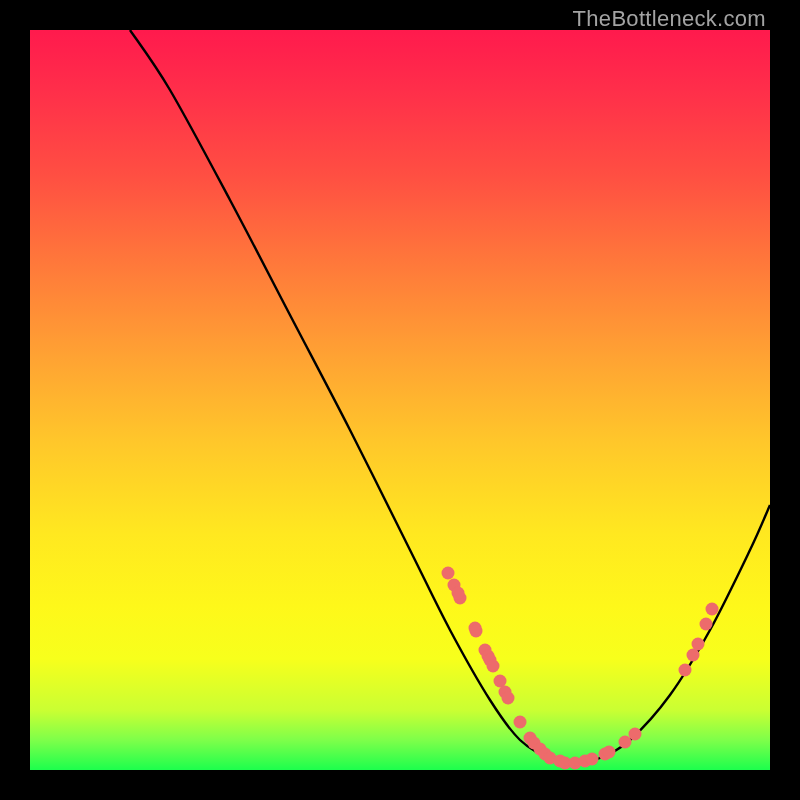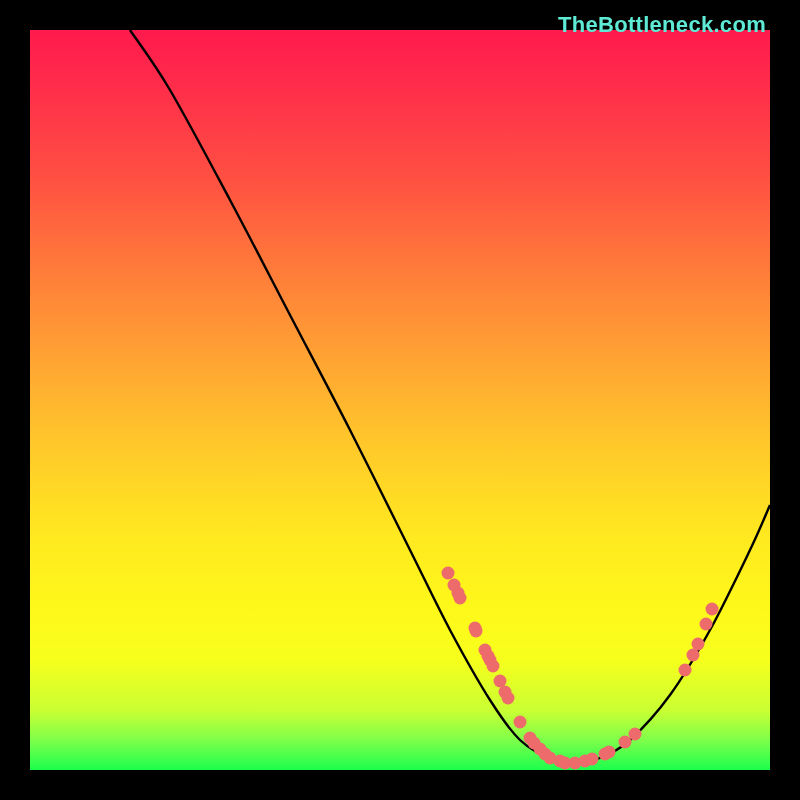--- a/index.html
+++ b/index.html
@@ -27,25 +27,25 @@
       #ffe820 68%,
       #fef81a 78%,
       #f7ff1c 85%,
       #c9ff33 92%,
       #7dff4a 96%,
       #1cff4d 100%
     );
   }
   .watermark {
     position: absolute;
-    top: 12px;
+    top: 6px;
     right: 34px;
-    color: #5eead4;
+    color: #a3a3a3;
     font-size: 22px;
-    font-weight: 700;
+    font-weight: 400;
     letter-spacing: 0.3px;
   }
   svg.plot {
     position: absolute;
     left: 30px;
     top: 30px;
     width: 740px;
     height: 740px;
     display: block;
   }

